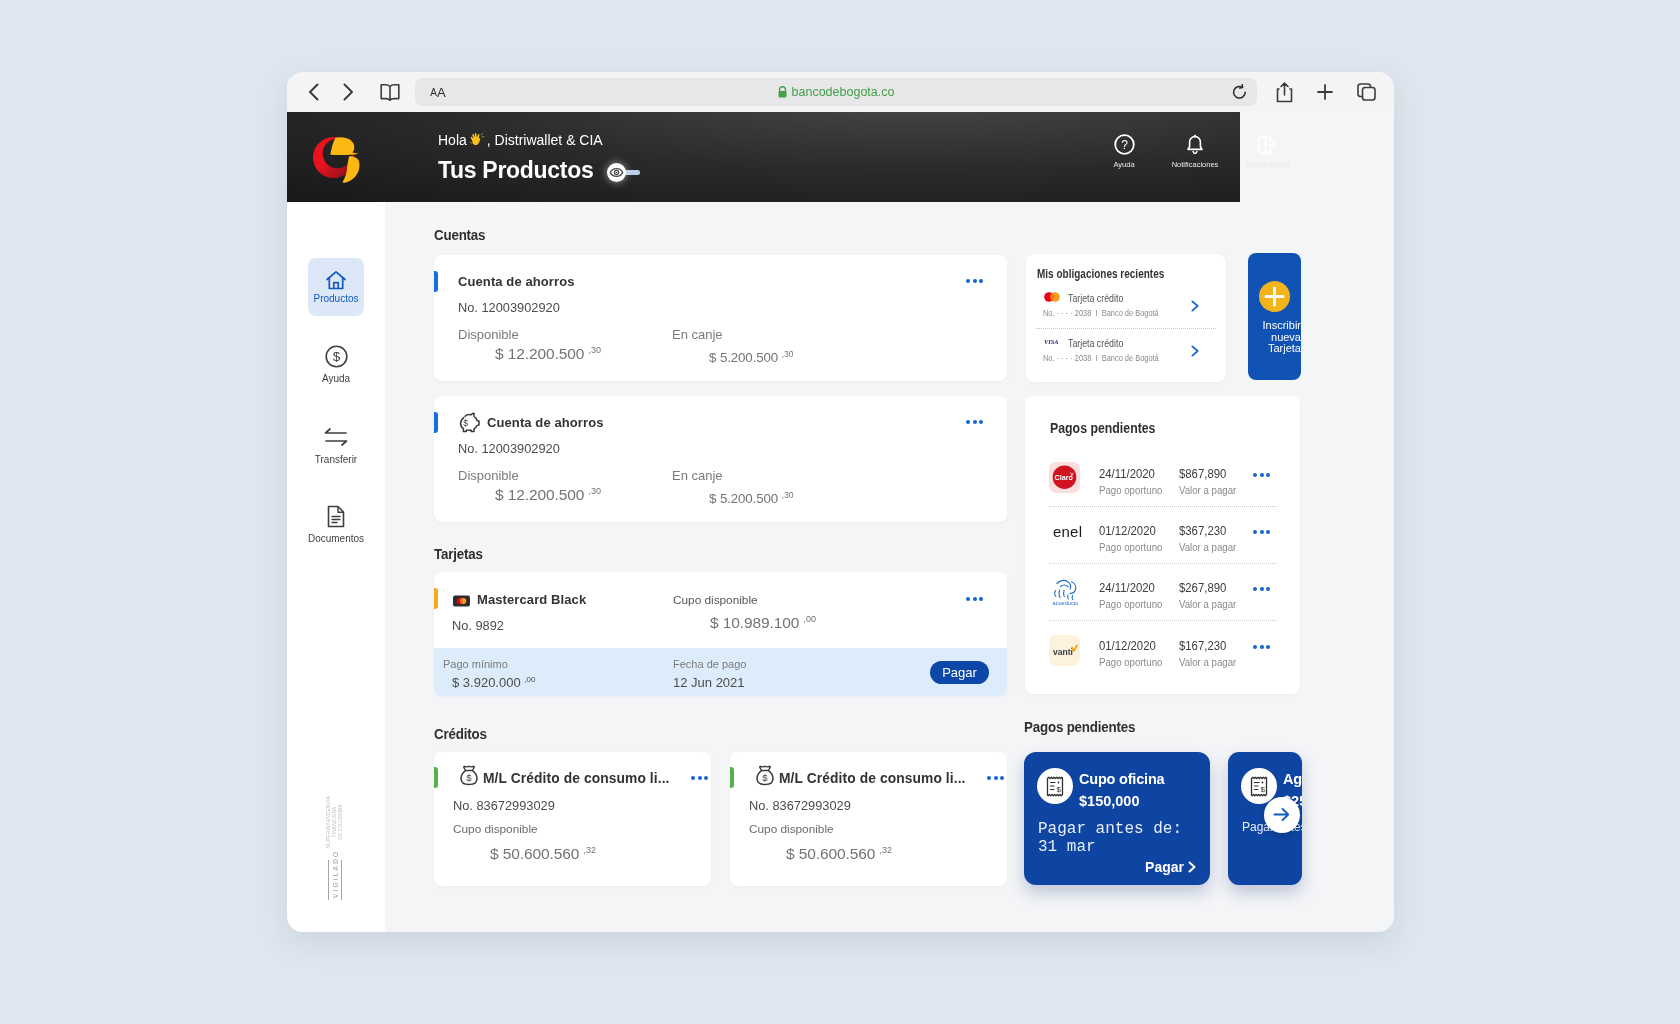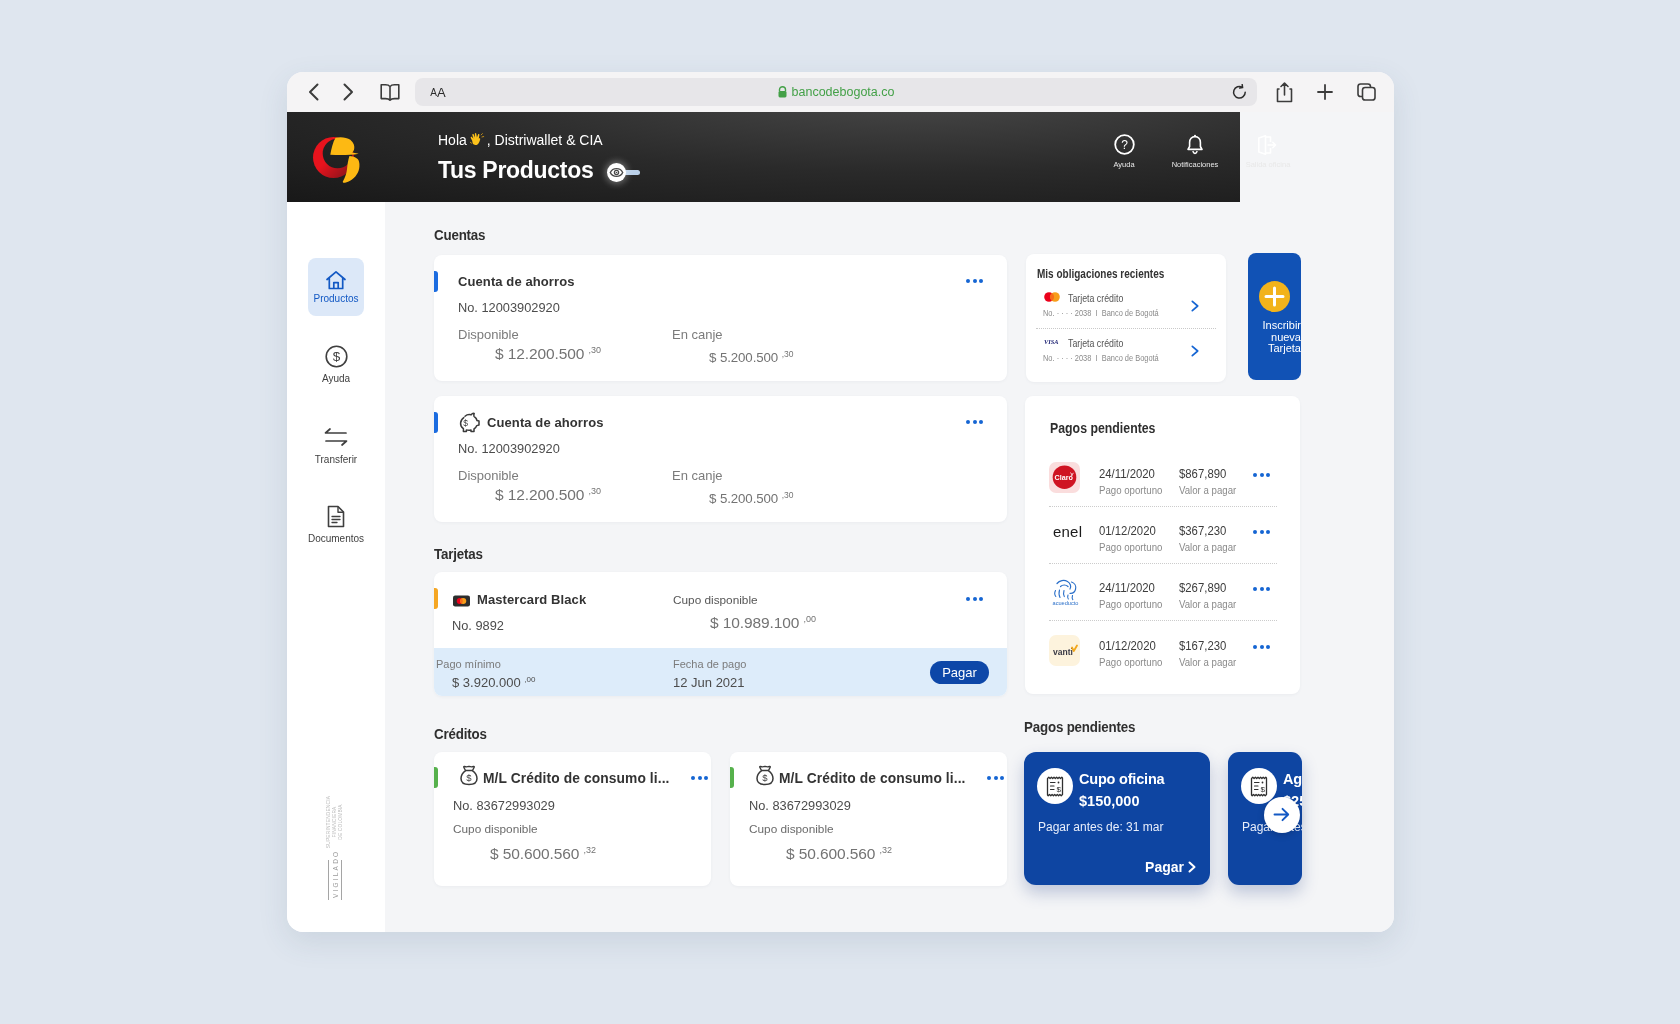--- a/index.html
+++ b/index.html
@@ -228,21 +228,21 @@
     <circle cx="8" cy="6.5" r="3.6" fill="#eb001b"></circle>
     <circle cx="12" cy="6.5" r="3.6" fill="#f79e1b"></circle>
     <path d="M10 3.5 A3.6 3.6 0 0 1 10 9.5 A3.6 3.6 0 0 1 10 3.5 Z" fill="#f76d1b"></path>
   </svg>
   <div class="cardtitle" style="left:43px; top:20px;">Mastercard Black</div>
   <div class="dots" style="left:532px; top:25px;"><i></i><i></i><i></i></div>
   <div class="sub" style="left:18px; top:46px;">No. 9892</div>
   <div class="lbl" style="left:239px; top:21px; font-size:11.8px; color:#565656;">Cupo disponible</div>
   <div class="amt" style="left:239px; top:42px;">$ 10.989.100 <sup>,00</sup></div>
   <div style="position:absolute; left:0; top:76px; width:573px; height:48px; background:#ddecfa;">
-    <div class="lbl" style="left:2px; top:10px; font-size:11px;">Pago mínimo</div>
+    <div class="lbl" style="left:9px; top:10px; font-size:11px;">Pago mínimo</div>
     <div class="sub" style="left:18px; top:27px; font-size:13px;">$ 3.920.000 <sup style="font-size:8px">,00</sup></div>
     <div class="lbl" style="left:239px; top:10px; font-size:11px;">Fecha de pago</div>
     <div class="sub" style="left:239px; top:27px; font-size:13px;">12 Jun 2021</div>
     <div style="position:absolute; left:496px; top:13px; width:59px; height:23px; background:#0d47a8; border-radius:12px;
                 color:#fff; font-size:13px; text-align:center; line-height:23px;">Pagar</div>
   </div>
 </div>
 
 <div class="h2" style="left:434px; top:726px;">Créditos</div>
 
@@ -362,21 +362,21 @@
   <div style="position:absolute; left:13px; top:16px; width:36px; height:36px; background:#fff; border-radius:50%;">
     <svg style="position:absolute; left:9px; top:8px;" width="18" height="21" viewBox="0 0 18 21">
       <path d="M1.5 2.5 L2.8 1.3 L4.1 2.5 L5.4 1.3 L6.7 2.5 L8 1.3 L9.3 2.5 L10.6 1.3 L11.9 2.5 L13.2 1.3 L14.5 2.5 L15.8 1.3 L16.5 2 L16.5 18.5 L15.2 19.7 L13.9 18.5 L12.6 19.7 L11.3 18.5 L10 19.7 L8.7 18.5 L7.4 19.7 L6.1 18.5 L4.8 19.7 L3.5 18.5 L2.2 19.7 L1.5 19 Z" fill="none" stroke="#2f2f2f" stroke-width="1.3" stroke-linejoin="round"></path>
       <path d="M4.5 6.5 L9 6.5 M4.5 10 L8 10 M4.5 13.5 L8 13.5" stroke="#2f2f2f" stroke-width="1.2" stroke-linecap="round"></path>
       <text x="10.5" y="15.5" font-family="Liberation Sans" font-size="8" fill="#2f2f2f">$</text>
       <circle cx="12.5" cy="6.5" r="0.9" fill="#2f2f2f"></circle>
     </svg>
   </div>
   <div style="position:absolute; left:55px; top:19px; color:#fff; font-size:14.5px; font-weight:bold; letter-spacing:-0.2px;">Cupo oficina</div>
   <div style="position:absolute; left:55px; top:41px; color:#fff; font-size:14.5px; font-weight:bold;">$150,000</div>
-  <div style="position:absolute; left:14px; top:68px; color:#e8eefb; font-size:12px;">Pagar antes de: 31 mar</div>
+  <div style="position:absolute; left:14px; top:68px; color:#e8eefb; font-size:16px;font-family:Liberation Mono, monospace;">Pagar antes de: 31 mar</div>
   <div style="position:absolute; right:26px; top:107px; color:#fff; font-size:14px; font-weight:bold;">Pagar</div>
   <svg style="position:absolute; right:14px; top:109px;" width="8" height="12" viewBox="0 0 8 12">
       <path d="M1.5 1.5 L6.5 6 L1.5 10.5" fill="none" stroke="#fff" stroke-width="2" stroke-linecap="round" stroke-linejoin="round"></path>
     </svg>
 </div>
 
 <div class="abs" style="left:1228px; top:752px; width:74px; height:133px; background:#0e45a2; border-radius:11px; overflow:hidden; box-shadow:0 8px 16px rgba(30,60,130,0.25);">
   <div style="position:absolute; left:13px; top:16px; width:36px; height:36px; background:#fff; border-radius:50%;">
     <svg style="position:absolute; left:9px; top:8px;" width="18" height="21" viewBox="0 0 18 21">
       <path d="M1.5 2.5 L2.8 1.3 L4.1 2.5 L5.4 1.3 L6.7 2.5 L8 1.3 L9.3 2.5 L10.6 1.3 L11.9 2.5 L13.2 1.3 L14.5 2.5 L15.8 1.3 L16.5 2 L16.5 18.5 L15.2 19.7 L13.9 18.5 L12.6 19.7 L11.3 18.5 L10 19.7 L8.7 18.5 L7.4 19.7 L6.1 18.5 L4.8 19.7 L3.5 18.5 L2.2 19.7 L1.5 19 Z" fill="none" stroke="#2f2f2f" stroke-width="1.3" stroke-linejoin="round"></path>

